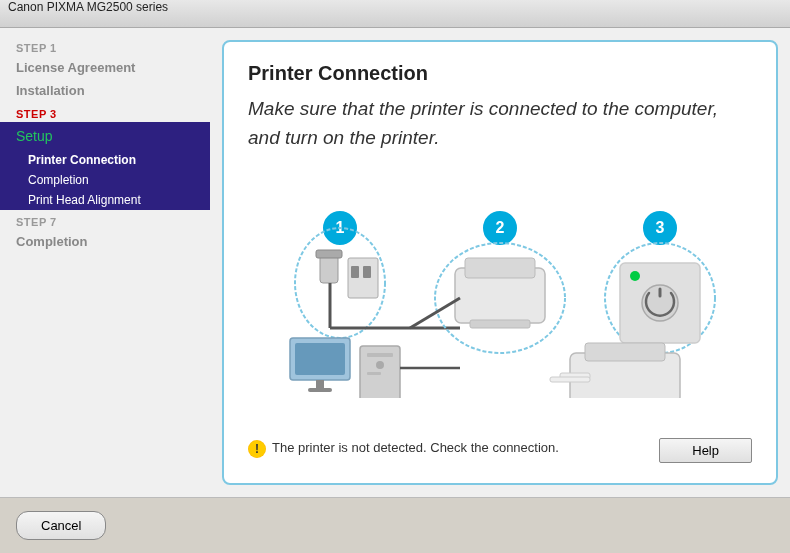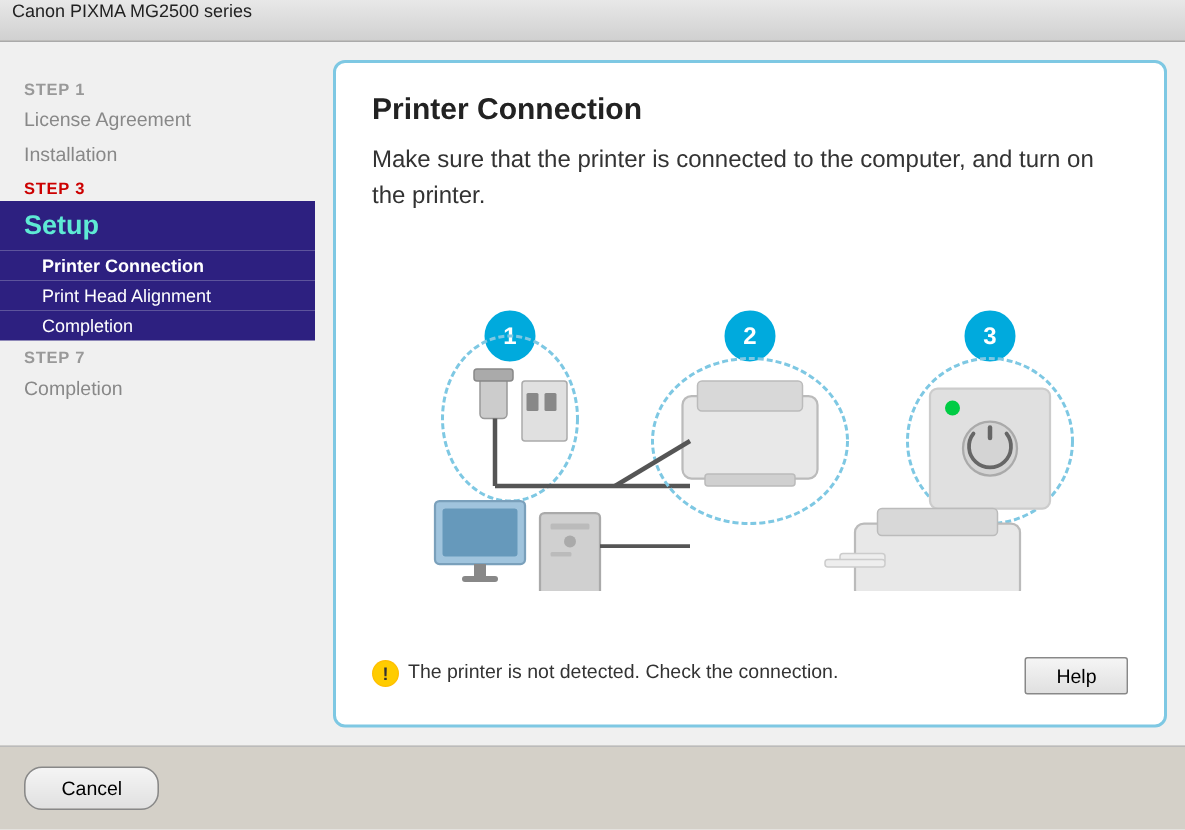--- a/index.html
+++ b/index.html
@@ -37,49 +37,50 @@
     .content-area {
       display: flex;
       flex: 1;
       overflow: hidden;
     }
 
     
     .sidebar {
       width: 210px;
       background: #f0f0f0;
-      padding: 20px 0;
+      padding: 8px 0;
       flex-shrink: 0;
     }
 
     .step-label {
       font-size: 11px;
       color: #999;
       padding: 6px 16px 2px 16px;
       font-weight: bold;
       letter-spacing: 0.5px;
     }
 
     .step-label.red {
       color: #cc0000;
     }
 
     .step-item {
       padding: 4px 16px;
       font-size: 13px;
       color: #888;
       cursor: default;
+      font-weight: bold;
     }
 
     .step-item.active-group {
       background: #2d2080;
-      color: #5eead4;
-      font-weight: bold;
+      color: #22c55e;
+      font-weight: normal;
       padding: 6px 16px;
-      font-size: 18px;
+      font-size: 14px;
     }
 
     .sub-item {
       padding: 3px 28px;
       font-size: 12px;
       color: #ffffff;
       background: #2d2080;
     }
 
     .sub-item.current {
@@ -106,24 +107,25 @@
     }
 
     .panel-title {
       font-size: 20px;
       font-weight: bold;
       color: #222;
       margin-bottom: 10px;
     }
 
     .panel-desc {
-      font-size: 16px;
+      font-size: 19px;
       color: #333;
       margin-bottom: 16px;
       line-height: 1.5;
+      font-style: italic;
     }
 
     
     .illustration {
       flex: 1;
       display: flex;
       justify-content: center;
       align-items: center;
       position: relative;
       min-height: 180px;
@@ -164,21 +166,21 @@
       font-size: 12px;
       font-weight: bold;
       color: #333;
       flex-shrink: 0;
       margin-top: 2px;
     }
 
     .help-button {
       border: 1px solid #888;
       background: linear-gradient(to bottom, #f5f5f5, #e0e0e0);
-      padding: 4px 20px;
+      padding: 4px 32px;
       font-size: 13px;
       cursor: pointer;
       border-radius: 2px;
     }
 
     
     .bottom-bar {
       height: 56px;
       background: #d4d0c8;
       border-top: 1px solid #bbb;
@@ -209,22 +211,22 @@
     <div class="sidebar">
 
       <div class="step-label">STEP 1</div>
       <div class="step-item">License Agreement</div>
 
       <div class="step-item">Installation</div>
 
       <div class="step-label red">STEP 3</div>
       <div class="step-item active-group">Setup</div>
       <div class="sub-item current">Printer Connection</div>
+      <div class="sub-item">Completion</div>
       <div class="sub-item">Print Head Alignment</div>
-      <div class="sub-item">Completion</div>
 
       <div class="step-label">STEP 7</div>
       <div class="step-item">Completion</div>
     </div>
 
     <div class="right-panel">
       <div class="content-box">
         <div class="panel-title">Printer Connection</div>
         <div class="panel-desc">Make sure that the printer is connected to the computer, and turn on the printer.</div>
 

